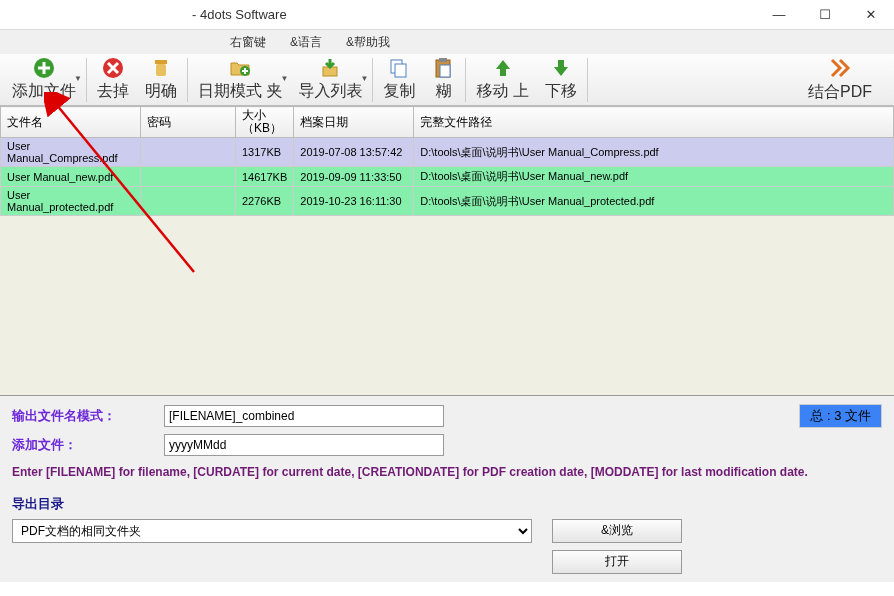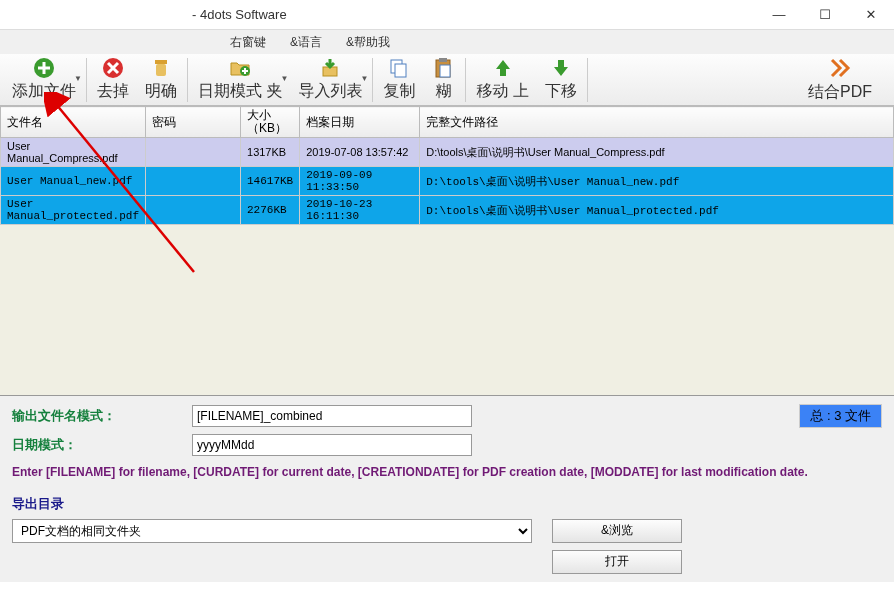--- a/index.html
+++ b/index.html
@@ -14,24 +14,24 @@
 .tool-btn { display: flex; flex-direction: column; align-items: center; justify-content: center; padding: 2px 8px; height: 48px; position: relative; cursor: default; }
 .tool-icon { width: 24px; height: 24px; display: flex; align-items: center; justify-content: center; }
 .tool-label { font-size: 16px; color: #333; margin-top: 2px; white-space: nowrap; }
 .tool-dropdown { position: absolute; right: 2px; top: 18px; font-size: 8px; color: #555; }
 .tool-sep { width: 1px; height: 44px; background: #ccc; margin: 0 2px; }
 .content-area { background: #f0efe3; height: 290px; border-bottom: 1px solid #999; }
 .table { width: 100%; border-collapse: collapse; }
 .table th { background: linear-gradient(#fdfdfd, #ececec); border: 1px solid #bbb; padding: 2px 6px; text-align: left; font-weight: normal; font-size: 12px; height: 28px; position: relative; }
 .table td { border: 1px solid #ccc; padding: 2px 6px; font-size: 11px; height: 18px; }
 .row-selected td { background: #ccccee; }
-.row-normal td { background: #0ea5e9; font-family: Liberation Mono, monospace; }
+.row-normal td { background: #86efac; }
 .bottom-panel { padding: 8px 12px; background: #f0f0f0; }
 .form-row { display: flex; align-items: center; margin-bottom: 6px; }
-.form-label { width: 180px; font-weight: bold; color: #15803d; font-size: 13px; }
+.form-label { width: 152px; font-weight: bold; color: #6d28d9; font-size: 13px; }
 .form-input { width: 280px; height: 22px; border: 1px solid #999; padding: 0 4px; font-size: 12px; background: #fff; }
 .summary { margin-left: auto; background: #3b82f6; border: 1px solid #ccc; padding: 2px 10px; font-size: 13px; }
 .hint { color: #701a75; font-weight: bold; font-size: 12px; margin: 8px 0 14px 0; line-height: 1.4; }
 .export-label { color: #1a1a8a; font-weight: bold; font-size: 13px; margin-bottom: 6px; }
 .export-row { display: flex; align-items: flex-start; gap: 20px; }
 .export-select { width: 520px; height: 24px; border: 1px solid #999; background: #fff; padding: 0 4px; font-size: 12px; }
 .export-buttons { display: flex; flex-direction: column; gap: 7px; }
 .btn { width: 130px; height: 24px; background: linear-gradient(#fdfdfd, #e5e5e5); border: 1px solid #999; font-size: 12px; cursor: default; }
 .arrow-annotation { position: absolute; left: 44px; top: 92px; pointer-events: none; z-index: 100; }
 </style>
@@ -191,21 +191,21 @@
   </table>
 </div>
 
 <div class="bottom-panel">
   <div class="form-row">
     <div class="form-label">输出文件名模式：</div>
     <input class="form-input" value="[FILENAME]_combined" style="">
     <div class="summary">总 : 3 文件</div>
   </div>
   <div class="form-row">
-    <div class="form-label">日期模式：</div>
+    <div class="form-label">添加文件：</div>
     <input class="form-input" value="yyyyMMdd" style="">
   </div>
   <div class="hint">Enter [FILENAME] for filename, [CURDATE] for current date, [CREATIONDATE] for PDF creation date, [MODDATE] for last modification date.</div>
   <div class="export-label">导出目录</div>
   <div class="export-row">
     <select class="export-select">
       <option>PDF文档的相同文件夹</option>
     </select>
     <div class="export-buttons">
       <button class="btn">&amp;浏览</button>

